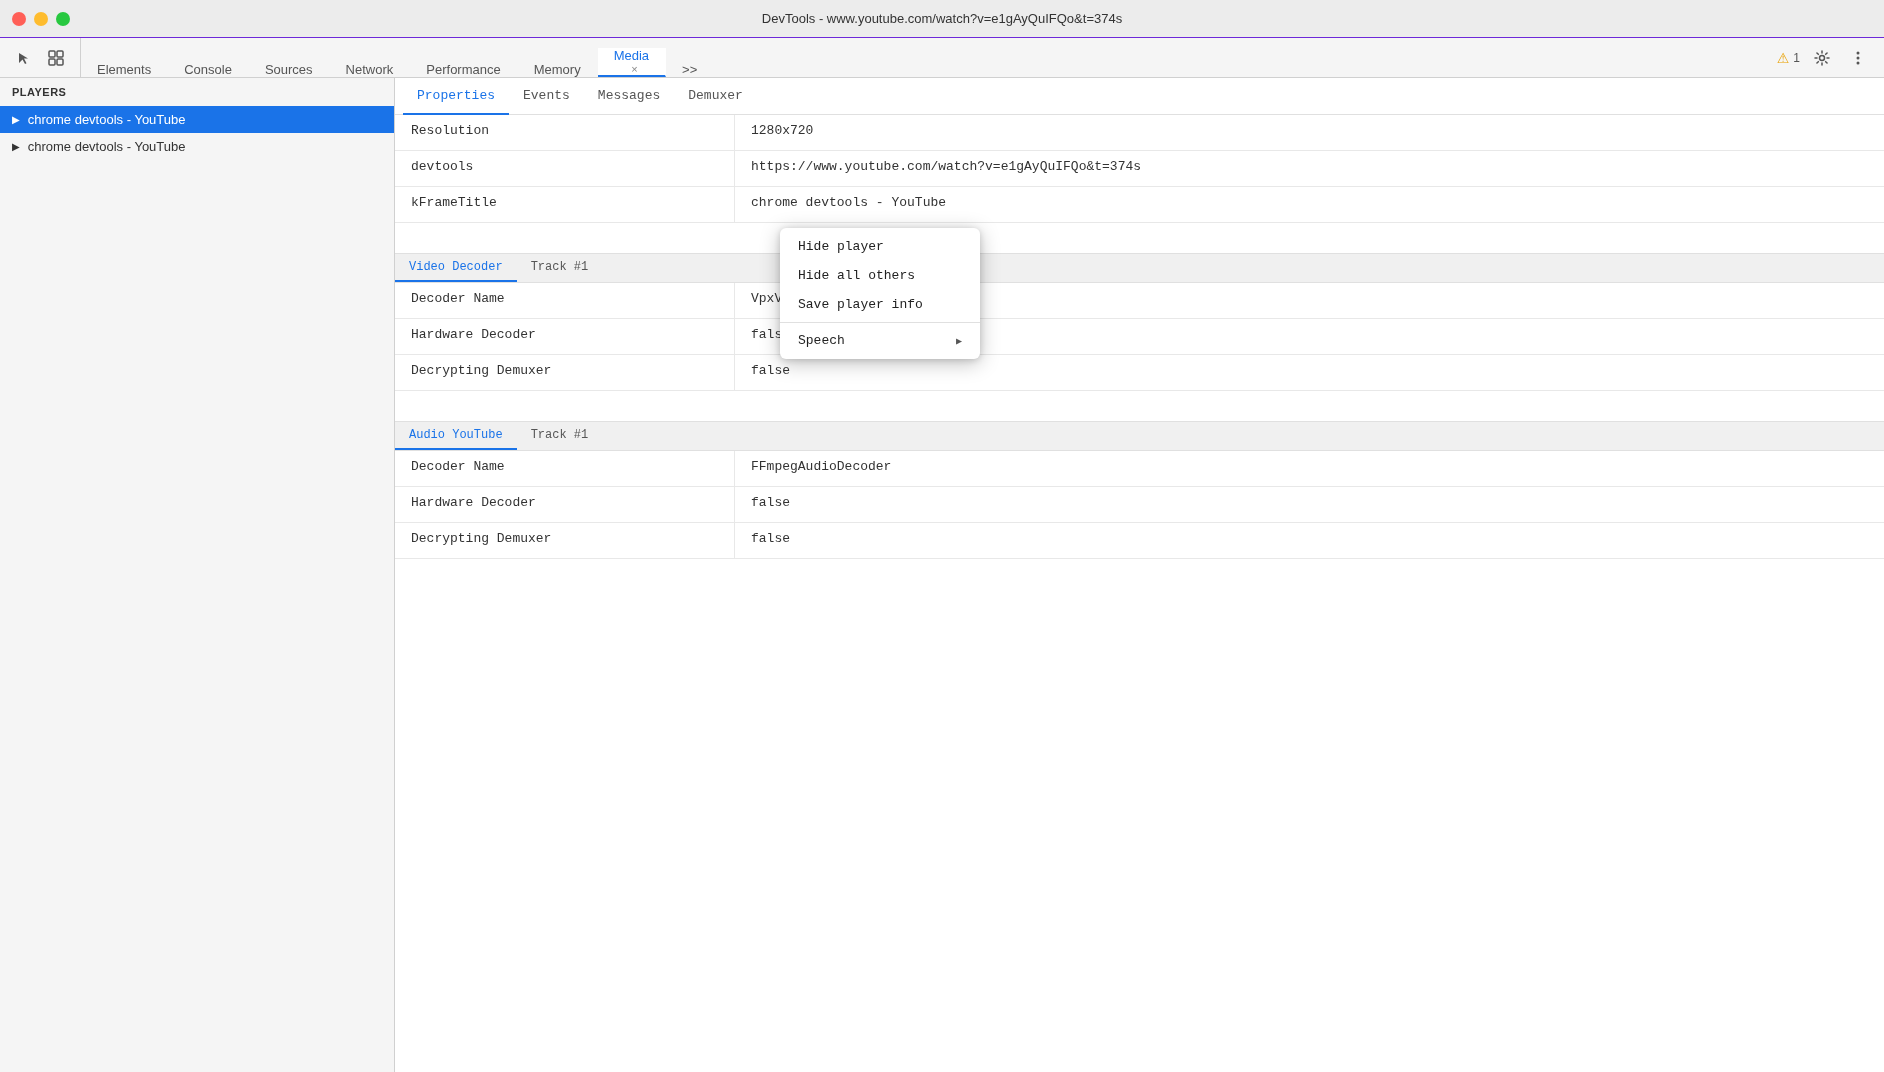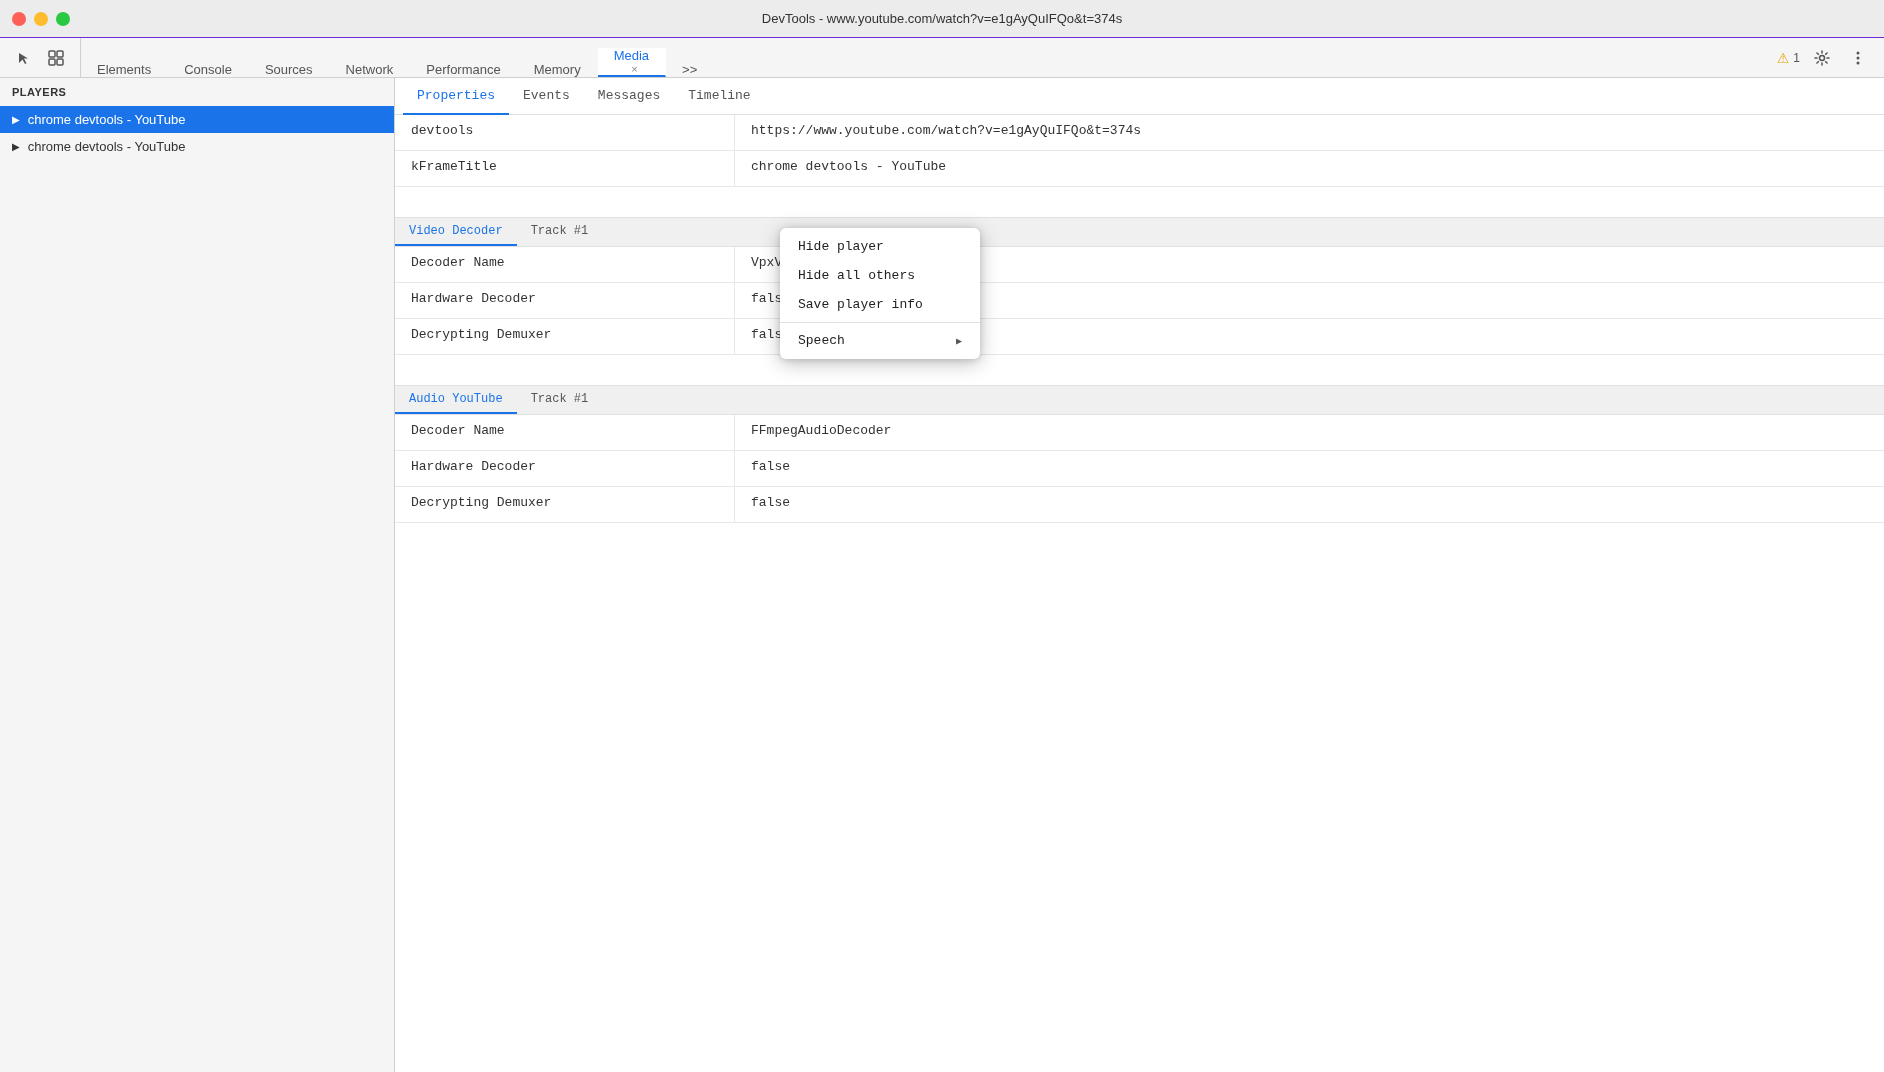--- a/index.html
+++ b/index.html
@@ -356,26 +356,30 @@
       <div class="sub-tab active">
         <span>Properties</span>
       </div>
       <div class="sub-tab">
         <span>Events</span>
       </div>
       <div class="sub-tab">
         <span>Messages</span>
       </div>
       <div class="sub-tab">
-        <span>Timeline</span>
+        <span>Demuxer</span>
       </div>
     </div>
 
     <div class="properties-table">
 
+      <div class="prop-row">
+        <div class="prop-key">Resolution</div>
+        <div class="prop-val">1280x720</div>
+      </div>
       <div class="prop-row">
         <div class="prop-key">devtools</div>
         <div class="prop-val">https://www.youtube.com/watch?v=e1gAyQuIFQo&amp;t=374s</div>
       </div>
       <div class="prop-row">
         <div class="prop-key">kFrameTitle</div>
         <div class="prop-val">chrome devtools - YouTube</div>
       </div>
 
       <div class="section-header">

